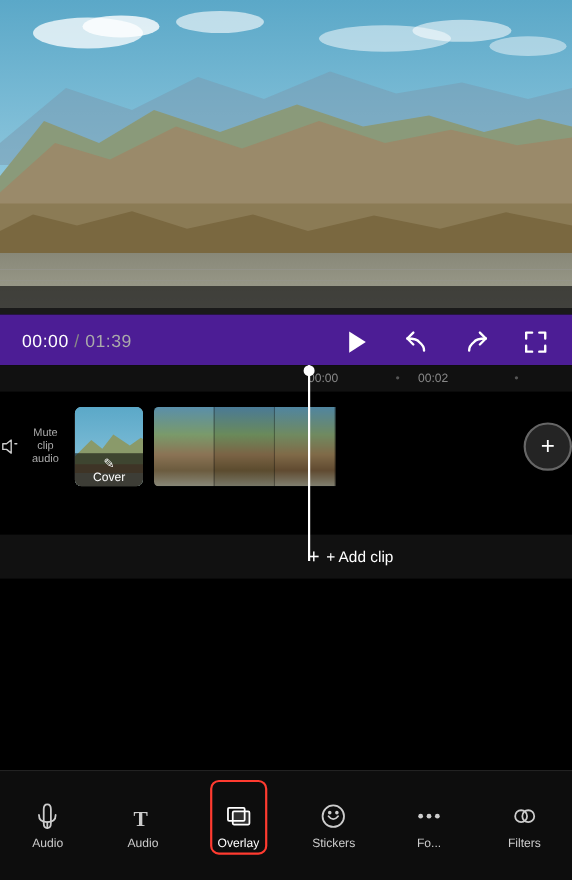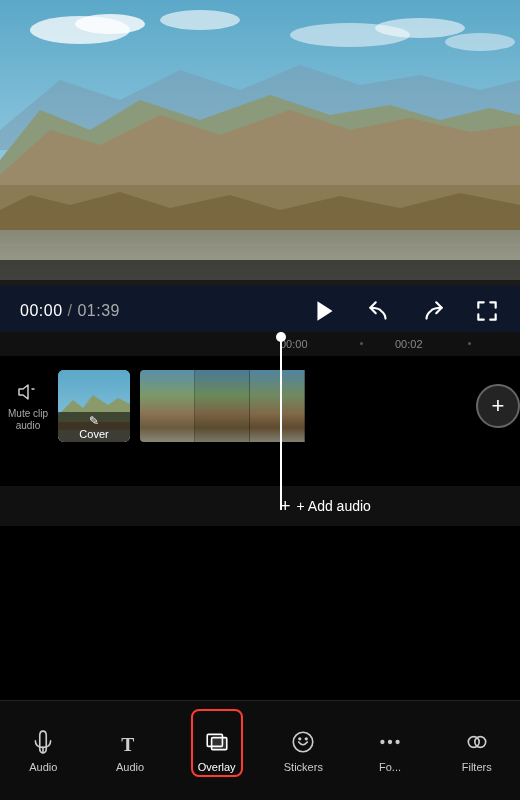--- a/index.html
+++ b/index.html
@@ -44,21 +44,21 @@
     
     .separator-bar {
       width: 520px;
       height: 6px;
       background: #1a1a1a;
     }
 
     
     #controls-area {
       width: 520px;
-      background: #0f172a;
+      background: #4c1d95;
       padding: 12px 20px 8px;
       display: flex;
       align-items: center;
       justify-content: space-between;
     }
 
     .time-display {
       font-size: 16px;
       color: #fff;
       font-weight: 400;
@@ -127,21 +127,20 @@
       display: flex;
       align-items: center;
       justify-content: flex-end;
       gap: 10px;
       padding-right: 10px;
       flex-shrink: 0;
     }
 
     .mute-btn {
       display: flex;
-      flex-direction: column;
       align-items: center;
       gap: 4px;
       cursor: pointer;
       background: none;
       border: none;
       color: #ccc;
     }
 
     .mute-btn-label {
       font-size: 10px;
@@ -459,21 +458,21 @@
       <svg class="icon-svg" viewBox="0 0 24 24" fill="none" stroke="white" stroke-width="2">
         <path d="M4 4 L4 9 M4 4 L9 4 M20 4 L15 4 M20 4 L20 9 M4 20 L4 15 M4 20 L9 20 M20 20 L15 20 M20 20 L20 15" stroke="white" stroke-width="2" stroke-linecap="round"></path>
       </svg>
     </button>
   </div>
 </div>
 
 <div class="timeline-ruler">
   <span class="ruler-time" style="left: 280px; top: 6px;">00:00</span>
   <span class="ruler-dot" style="left: 360px; top: 10px;"></span>
-  <span class="ruler-time" style="left: 395px; top: 6px;">00:02</span>
+  <span class="ruler-time" style="left: 380px; top: 6px;">00:02</span>
   <span class="ruler-dot" style="left: 468px; top: 10px;"></span>
 </div>
 
 <div class="timeline-tracks" style="position: relative;">
 
   <div class="playhead" style="top: -24px; height: calc(100% + 48px);"></div>
 
   <div class="track-row">
     <div class="track-left">
 
@@ -517,21 +516,21 @@
         <div class="clip-frame"></div>
       </div>
       <div class="add-clip-btn">+</div>
     </div>
   </div>
 </div>
 
 <div class="add-audio-row" style="background: #111;">
   <button class="add-audio-btn">
     <span class="add-audio-plus">+</span>
-    <span>+ Add audio</span>
+    <span>+ Add clip</span>
   </button>
 </div>
 
 <div id="bottom-toolbar">
 
   <button class="tool-item">
     <svg class="icon-svg" viewBox="0 0 24 24" fill="none">
       <path d="M9 18 Q9 22 12 22 Q15 22 15 18 L15 6 Q15 2 12 2 Q9 2 9 6 Z" stroke="#ccc" stroke-width="1.5" fill="none"></path>
       <path d="M5 11 Q5 17 12 17 Q19 17 19 11" stroke="#ccc" stroke-width="1.5" fill="none" stroke-linecap="round"></path>
       <line x1="12" y1="17" x2="12" y2="22" stroke="#ccc" stroke-width="1.5" stroke-linecap="round"></line>

